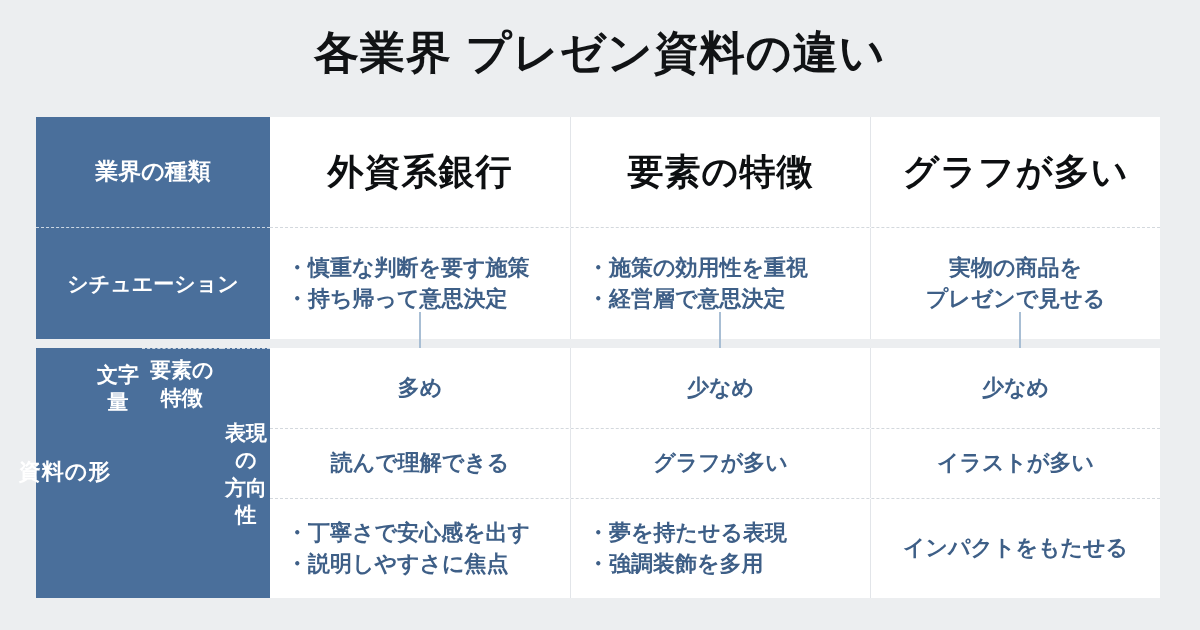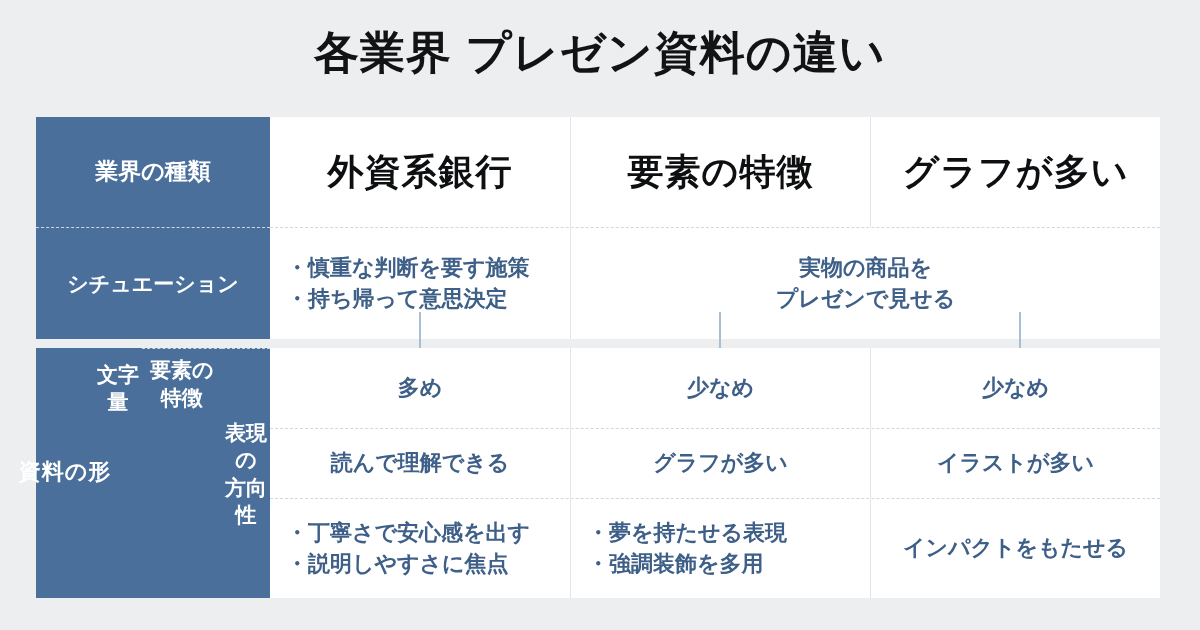--- a/index.html
+++ b/index.html
@@ -194,20 +194,24 @@
         <div class="data-cell head-cell c3">
           <span class="line">グラフが多い</span>
         </div>
       </div>
 
       <div class="data-row dashed-top" style="flex:1 1 auto;">
         <div class="data-cell sit-cell bullets c1">
           <span class="line">・慎重な判断を要す施策</span>
           <span class="line">・持ち帰って意思決定</span>
         </div>
+        <div class="data-cell sit-cell bullets c2">
+          <span class="line">・施策の効用性を重視</span>
+          <span class="line">・経営層で意思決定</span>
+        </div>
         <div class="data-cell sit-cell c3">
           <span class="line">実物の商品を</span>
           <span class="line">プレゼンで見せる</span>
         </div>
       </div>
 
     </div>
   </div>
 
   <div class="arrow" id="arrow-1">

